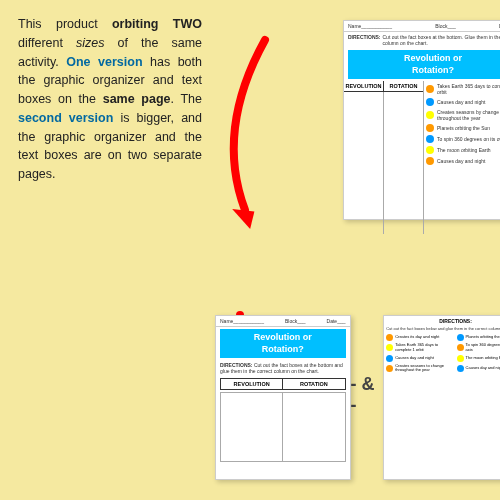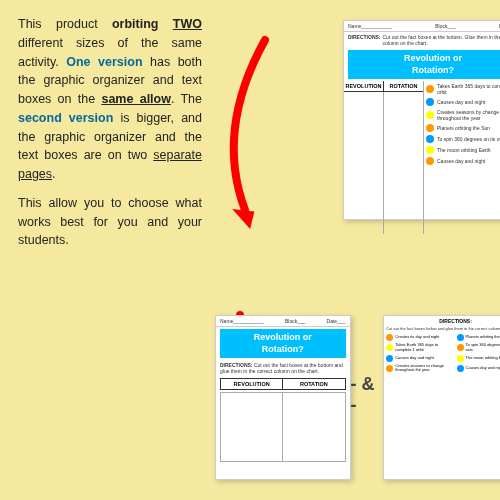--- a/index.html
+++ b/index.html
@@ -28,22 +28,22 @@
       line-height: 1.5;
       color: #222;
     }
 
     .text-panel p {
       margin-bottom: 10px;
       text-align: justify;
     }
 
     .bold { font-weight: bold; }
-    .italic { }
-    .underline { text-decoration: underline; }
+    .italic { font-style: italic; }
+    .underline { }
     .red { color: #0369a1; }
 
     
     .cards-area {
       flex: 1;
       position: relative;
       display: flex;
       flex-direction: column;
       align-items: center;
       justify-content: space-between;
@@ -218,31 +218,26 @@
 <body>
 
 <div class="main-container">
 
   <div class="text-panel">
     <p>
       This product <span class="bold">orbiting</span> <span class="bold underline">TWO</span>
       different <span class="italic">sizes</span> of the same
       activity. <span class="bold red">One version</span> has both
       the graphic organizer and
-      text boxes on the <span class="bold underline">same allow</span>.
+      text boxes on the <span class="bold underline">same page</span>.
       The <span class="bold red">second version</span> is bigger,
       and the graphic organizer and
       the text boxes are on two
       <span class="underline">separate pages</span>.
     </p>
-    <p>
-      This allow you to choose
-      what works best for you and
-      your students.
-    </p>
   </div>
 
   <div class="cards-area">
 
     <svg class="arrow-svg" style="position:absolute; left:-5px; top:20px; width:70px; height:200px;" viewBox="0 0 70 200">
       <path d="M 60 10 Q 10 100 40 180" stroke="red" stroke-width="8" fill="none" stroke-linecap="round"></path>
       <polygon points="30,175 50,185 40,200" fill="red" transform="rotate(-20, 40, 185)"></polygon>
     </svg>
 
     <svg class="arrow-svg" style="position:absolute; left:5px; bottom:20px; width:50px; height:160px;" viewBox="0 0 50 160">

